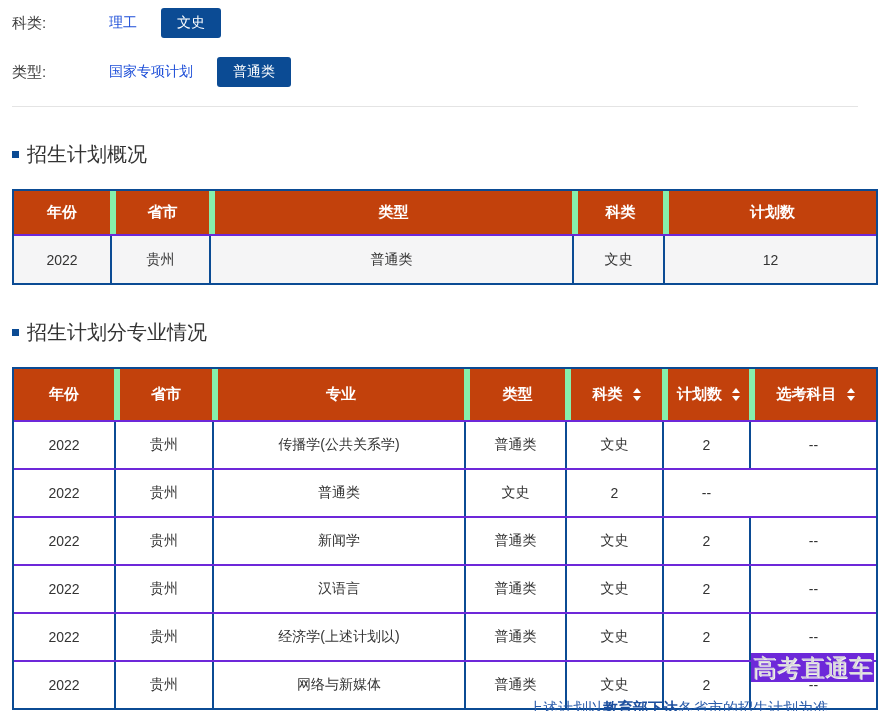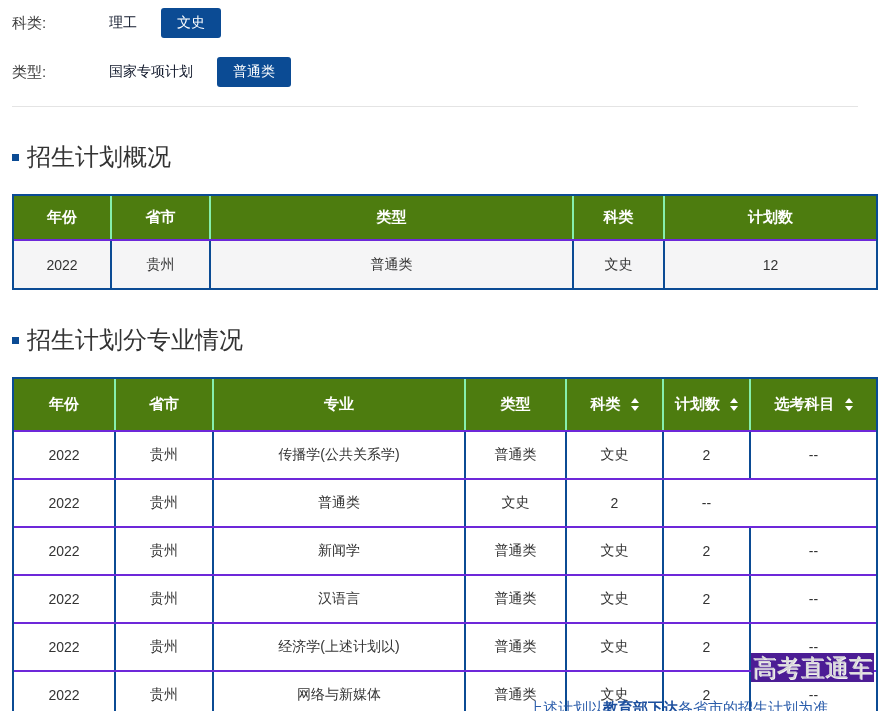--- a/index.html
+++ b/index.html
@@ -3,61 +3,61 @@
 <meta charset="utf-8">
 <style>
   * { margin:0; padding:0; box-sizing:border-box; }
   html,body { width:895px; height:711px; overflow:hidden; background:#ffffff;
     font-family:"Liberation Sans","DejaVu Sans",sans-serif; }
   .page { position:relative; width:895px; height:711px; padding:8px 37px 0 12px; }
 
   
   .filter-row { display:flex; align-items:center; height:30px; margin-bottom:19px; }
   .filter-label { width:54px; font-size:15px; color:#3d3d3d; }
-  .filter-opt { margin-left:0; padding:6px 16px; font-size:14px; color:#0f172a;
+  .filter-opt { margin-left:0; padding:6px 16px; font-size:14px; color:#1d4ed8;
     border-radius:3px; cursor:pointer; white-space:nowrap; }
   .filter-opt.first { margin-left:27px; }
   .filter-opt.active { background:#0b4b94; color:#ffffff; margin-left:8px; }
 
   .divider { border:none; border-top:1px solid #e4e4e4; margin:13px 0 0 0; }
 
   
   .section-title { display:flex; align-items:center; margin:34px 0 21px 0; }
   .section-title .bullet { width:7px; height:7px; background:#0b4b94; margin-right:8px; }
-  .section-title .txt { font-size:24px; color:#333; }
+  .section-title .txt { font-size:20px; color:#333; }
 
   
   .tbl { width:866px; border:2px solid #0b4b94; }
   .tr { display:grid; border-top:2px solid #6d28d9; }
   .tr:first-child { border-top:none; }
-  .tr.head { background:#4d7c0f; border-top:none; }
+  .tr.head { background:#c2410c; border-top:none; }
   .td { display:flex; align-items:center; justify-content:center;
     border-left:2px solid #0b4b94; font-size:14px; color:#333; text-align:center; }
   .td:first-child { border-left:none; }
-  .tr.head .td { border-left:2px solid #86efac; color:#ffffff; font-size:15px; font-weight:bold; }
+  .tr.head .td { border-left:6px solid #86efac; color:#ffffff; font-size:15px; font-weight:bold; }
   .tr.head .td:first-child { border-left:none; }
 
   .t1 .tr { grid-template-columns:96px 99px 363px 91px 213px; }
   .t1 .tr.head { height:43px; }
   .t1 .tr.data { height:49px; background:#f5f5f6; }
 
   .t2 .tr { grid-template-columns:100px 98px 252px 101px 97px 87px 127px; }
   .t2 .tr.head { height:51px; }
   .t2 .tr.data { height:48px; background:#ffffff; }
 
   
   .sort { display:inline-flex; flex-direction:column; gap:3px; margin-left:10px; cursor:pointer; }
   .sort i { display:block; width:0; height:0;
     border-left:4px solid transparent; border-right:4px solid transparent; }
   .sort .up { border-bottom:5px solid #ffffff; }
   .sort .dn { border-top:5px solid #ffffff; }
 
   
   .watermark { position:absolute; top:653px; left:751px; width:123px; height:29px;
-    display:flex; align-items:center; justify-content:center; background:#4c1d95;
+    display:flex; align-items:center; justify-content:center; background:#6d28d9;
     color:#d9d9d9; font-size:24px; letter-spacing:0px; white-space:nowrap;
     text-shadow:1px 1px 0 #f1f1f1; }
 
   
   .footnote-clip { position:absolute; top:699px; left:528px; height:12px; overflow:hidden; }
   .footnote-clip .line { font-size:15px; color:#2a5caa; white-space:nowrap; }
   .footnote-clip .em { font-weight:bold; color:#1c4f9e; }
 </style>
 </head>
 <body>

